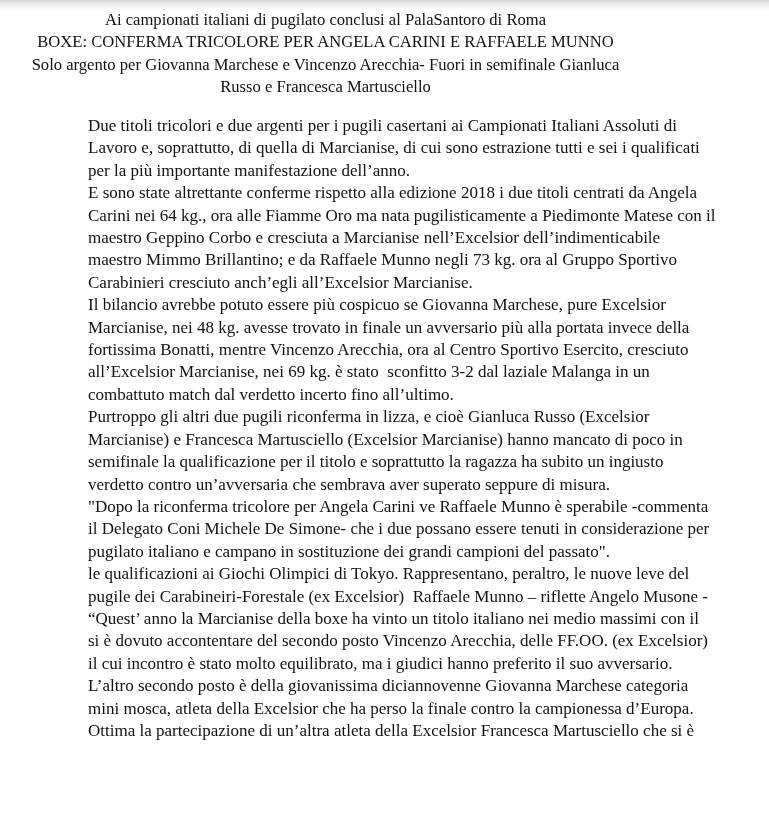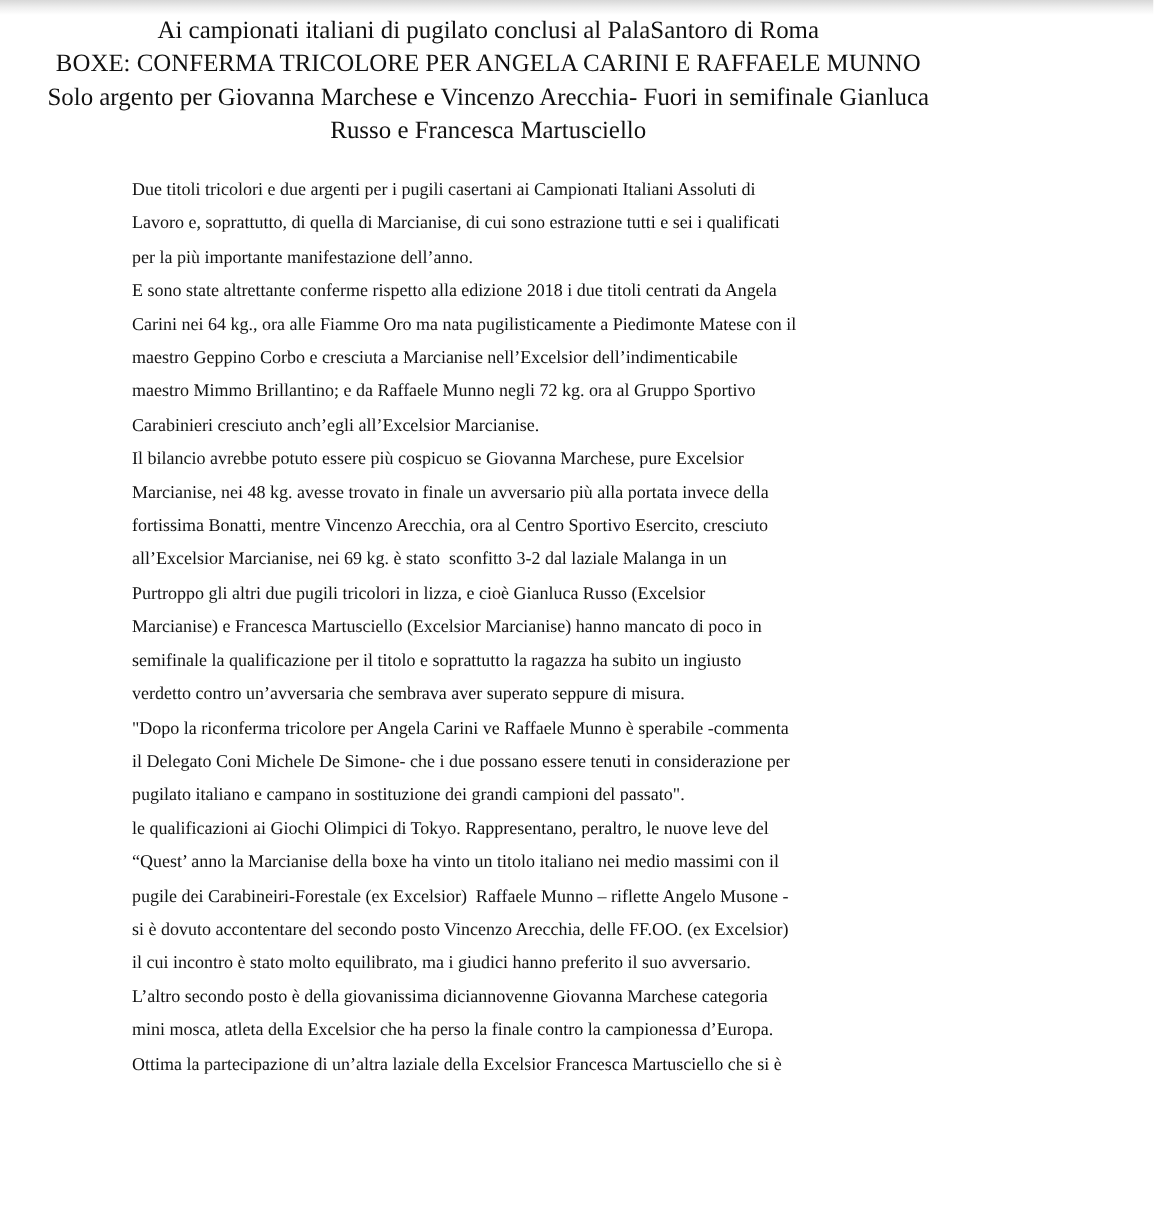--- a/index.html
+++ b/index.html
@@ -30,21 +30,21 @@
       text-align: center;
       font-size: 16.6px;
       line-height: 22.4px;
     }
     .header .line { display: block; white-space: nowrap; }
     .body-text {
       position: absolute;
       left: 88px;
       top: 115px;
       width: 660px;
-      font-size: 12px;
+      font-size: 17px;
       line-height: 22.4px;
     }
     .body-text .line { display: block; white-space: pre; }
   </style>
 </head>
 <body>
 
 <div class="top-shade"></div>
 
 <div class="header">
@@ -54,34 +54,35 @@
   <span class="line">Russo e Francesca Martusciello</span>
 </div>
 
 <div class="body-text" id="body-text">
     <span class="line">Due titoli tricolori e due argenti per i pugili casertani ai Campionati Italiani Assoluti di</span>
     <span class="line">Lavoro e, soprattutto, di quella di Marcianise, di cui sono estrazione tutti e sei i qualificati</span>
     <span class="line">per la più importante manifestazione dell’anno.</span>
     <span class="line">E sono state altrettante conferme rispetto alla edizione 2018 i due titoli centrati da Angela</span>
     <span class="line">Carini nei 64 kg., ora alle Fiamme Oro ma nata pugilisticamente a Piedimonte Matese con il</span>
     <span class="line">maestro Geppino Corbo e cresciuta a Marcianise nell’Excelsior dell’indimenticabile</span>
-    <span class="line">maestro Mimmo Brillantino; e da Raffaele Munno negli 72 kg. ora al Gruppo Sportivo</span>
+    <span class="line">maestro Mimmo Brillantino; e da Raffaele Munno negli 73 kg. ora al Gruppo Sportivo</span>
     <span class="line">Carabinieri cresciuto anch’egli all’Excelsior Marcianise.</span>
     <span class="line">Il bilancio avrebbe potuto essere più cospicuo se Giovanna Marchese, pure Excelsior</span>
     <span class="line">Marcianise, nei 48 kg. avesse trovato in finale un avversario più alla portata invece della</span>
     <span class="line">fortissima Bonatti, mentre Vincenzo Arecchia, ora al Centro Sportivo Esercito, cresciuto</span>
     <span class="line">all’Excelsior Marcianise, nei 69 kg. è stato  sconfitto 3-2 dal laziale Malanga in un</span>
-    <span class="line">Purtroppo gli altri due pugili tricolori in lizza, e cioè Gianluca Russo (Excelsior</span>
+    <span class="line">combattuto match dal verdetto incerto fino all’ultimo.</span>
+    <span class="line">Purtroppo gli altri due pugili riconferma in lizza, e cioè Gianluca Russo (Excelsior</span>
     <span class="line">Marcianise) e Francesca Martusciello (Excelsior Marcianise) hanno mancato di poco in</span>
     <span class="line">semifinale la qualificazione per il titolo e soprattutto la ragazza ha subito un ingiusto</span>
     <span class="line">verdetto contro un’avversaria che sembrava aver superato seppure di misura.</span>
     <span class="line">"Dopo la riconferma tricolore per Angela Carini ve Raffaele Munno è sperabile -commenta</span>
     <span class="line">il Delegato Coni Michele De Simone- che i due possano essere tenuti in considerazione per</span>
     <span class="line">pugilato italiano e campano in sostituzione dei grandi campioni del passato".</span>
     <span class="line">le qualificazioni ai Giochi Olimpici di Tokyo. Rappresentano, peraltro, le nuove leve del</span>
+    <span class="line">pugile dei Carabineiri-Forestale (ex Excelsior)  Raffaele Munno – riflette Angelo Musone -</span>
     <span class="line">“Quest’ anno la Marcianise della boxe ha vinto un titolo italiano nei medio massimi con il</span>
-    <span class="line">pugile dei Carabineiri-Forestale (ex Excelsior)  Raffaele Munno – riflette Angelo Musone -</span>
     <span class="line">si è dovuto accontentare del secondo posto Vincenzo Arecchia, delle FF.OO. (ex Excelsior)</span>
     <span class="line">il cui incontro è stato molto equilibrato, ma i giudici hanno preferito il suo avversario.</span>
     <span class="line">L’altro secondo posto è della giovanissima diciannovenne Giovanna Marchese categoria</span>
     <span class="line">mini mosca, atleta della Excelsior che ha perso la finale contro la campionessa d’Europa.</span>
-    <span class="line">Ottima la partecipazione di un’altra laziale della Excelsior Francesca Martusciello che si è</span>
+    <span class="line">Ottima la partecipazione di un’altra atleta della Excelsior Francesca Martusciello che si è</span>
   </div>
 
 </body></html>

